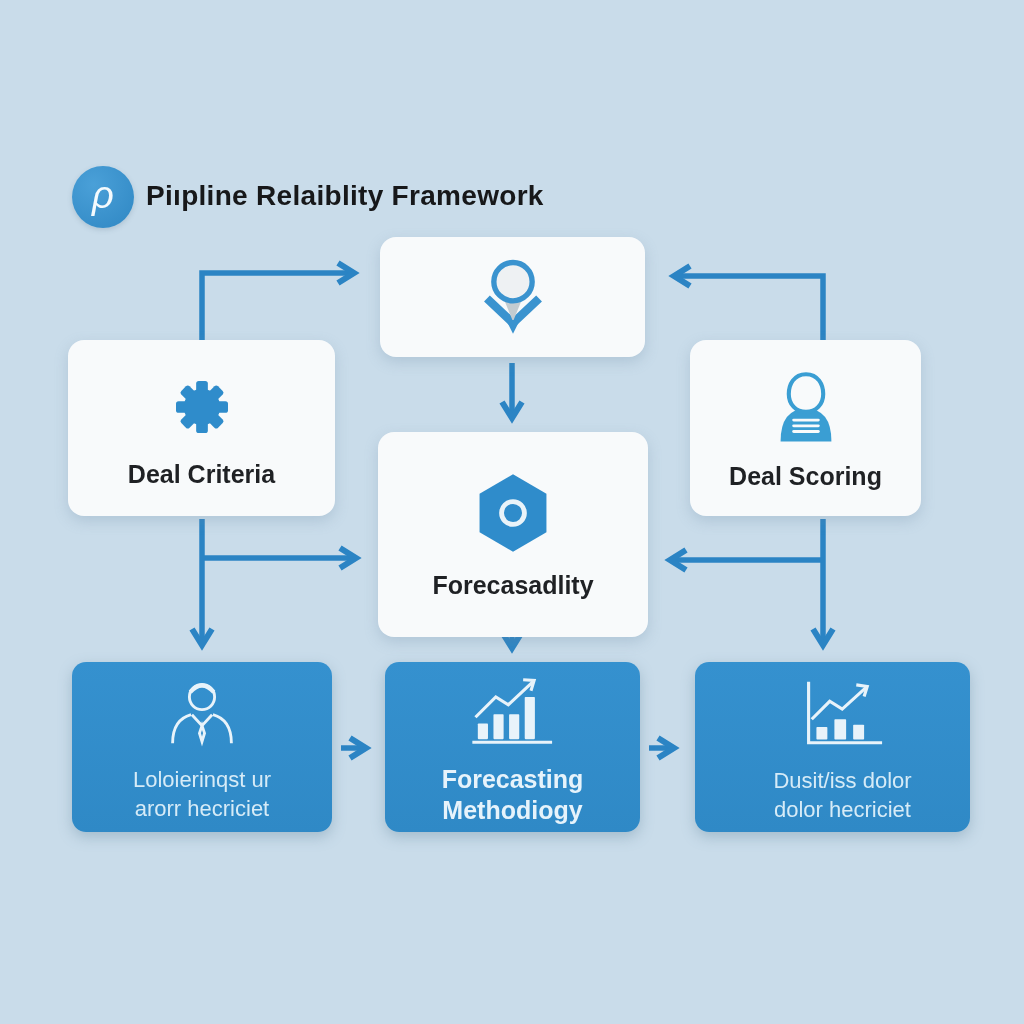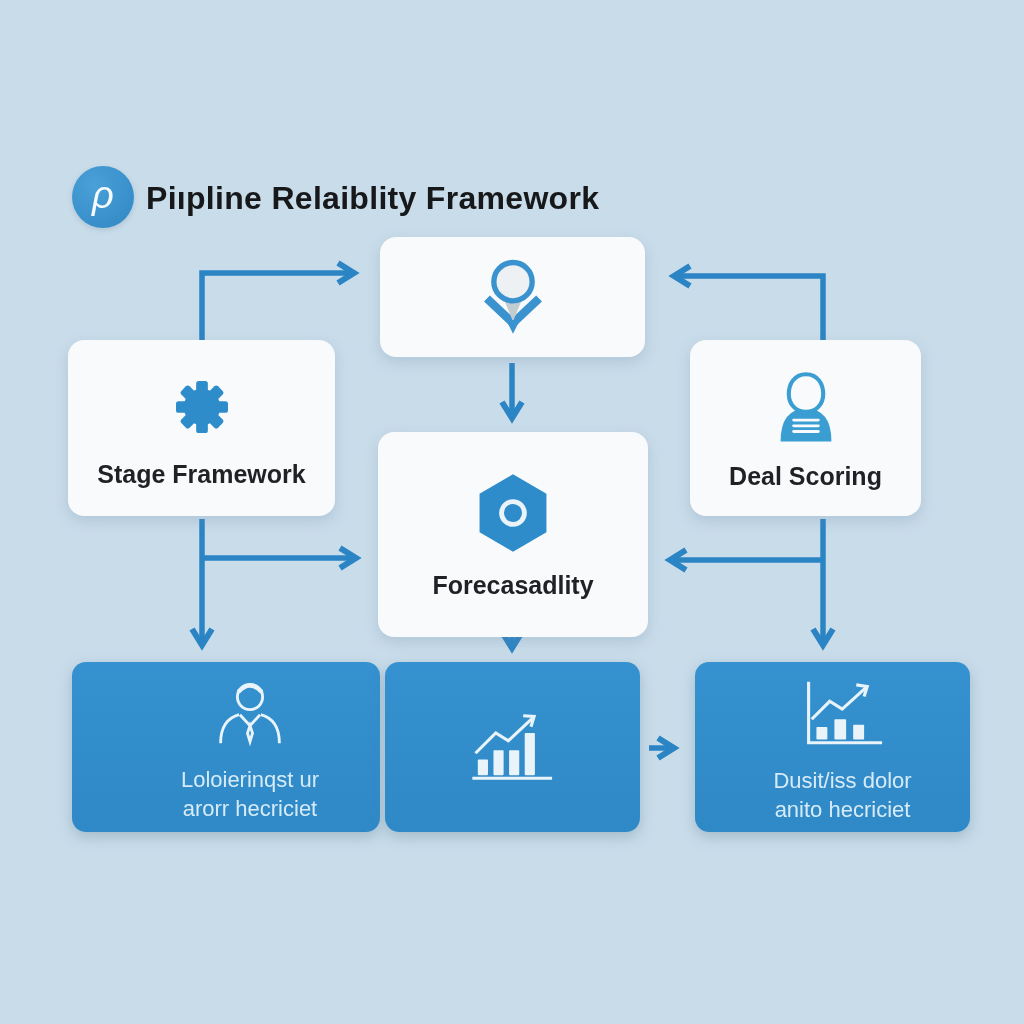--- a/index.html
+++ b/index.html
@@ -14,21 +14,21 @@
   
   .logo{
     position:absolute;left:72px;top:166px;width:62px;height:62px;border-radius:50%;
     background:radial-gradient(circle at 35% 30%, #4aa0d8, #2f87c3);
     display:flex;align-items:center;justify-content:center;
     box-shadow:0 2px 5px rgba(90,120,140,.25);
   }
   .logo span{color:#f4fafd;font-size:38px;line-height:1;font-style:italic;transform:translateY(-2px);}
   .title{
     position:absolute;left:146px;top:180px;
-    font-size:32px;font-weight:bold;color:#17181a;letter-spacing:.3px;
+    font-size:28px;font-weight:bold;color:#17181a;letter-spacing:.3px;
   }
 
   
   .card{
     position:absolute;border-radius:16px;
     display:flex;flex-direction:column;align-items:center;justify-content:center;
   }
   .card.white{
     background:#f8fafb;
     box-shadow:0 5px 14px rgba(110,140,165,.28);
@@ -45,21 +45,21 @@
     color:#d6ebf7;font-size:22px;line-height:1.32;text-align:center;margin-top:10px;
   }
   .card.blue .bl-label.strong{
     color:#e6f3fb;font-size:25px;font-weight:bold;line-height:1.25;
   }
 
   #box-top{left:380px;top:237px;width:265px;height:120px;}
   #box-stage{left:68px;top:340px;width:267px;height:176px;}
   #box-deal{left:690px;top:340px;width:231px;height:176px;}
   #box-forecast{left:378px;top:432px;width:270px;height:205px;}
-  #box-b-left{left:72px;top:662px;width:260px;height:170px;padding-left:48px;}
+  #box-b-left{left:72px;top:662px;width:260px;height:170px;}
   #box-b-mid{left:385px;top:662px;width:255px;height:170px;}
   #box-b-right{left:695px;top:662px;width:255px;height:170px;padding-left:20px;}
 
   .icon-wrap{display:flex;align-items:center;justify-content:center;}
 
   
   svg.arrows{position:absolute;left:0;top:0;pointer-events:none;}
 </style>
 </head>
 <body>
@@ -107,21 +107,21 @@
       <svg width="78" height="78" viewBox="-60 -60 120 120">
         <g fill="#2f8ccb">
           <rect x="-9" y="-40" width="18" height="80" rx="4"></rect>
           <rect x="-9" y="-40" width="18" height="80" rx="4" transform="rotate(45)"></rect>
           <rect x="-9" y="-40" width="18" height="80" rx="4" transform="rotate(90)"></rect>
           <rect x="-9" y="-40" width="18" height="80" rx="4" transform="rotate(135)"></rect>
           <circle r="28"></circle>
         </g>
       </svg>
     </span>
-    <div class="label">Stage Framework</div>
+    <div class="label">Deal Criteria</div>
   </div>
 
   <div class="card white" id="box-deal">
     <span class="icon-wrap">
       <svg width="82" height="82" viewBox="-50 -50 100 100">
         <path d="M -31 42 Q -31 2 0 2 Q 31 2 31 42 Z" fill="#3a9ed3"></path>
         <path d="M 0 -40 C 15 -40 21 -27 21 -16 C 21 -3 12 6 0 6 C -12 6 -21 -3 -21 -16 C -21 -27 -15 -40 0 -40 Z" fill="#f8fafb" stroke="#3a9ed3" stroke-width="5"></path>
         <g stroke="#f8fafb" stroke-width="3.6" stroke-linecap="round">
           <line x1="-15" y1="16" x2="15" y2="16"></line>
           <line x1="-15" y1="23" x2="15" y2="23"></line>
@@ -168,36 +168,40 @@
           <rect x="-5" y="4" width="13" height="32" rx="1"></rect>
           <rect x="15" y="-18" width="13" height="54" rx="1"></rect>
         </g>
         <g fill="none" stroke="#e8f3fa" stroke-width="4" stroke-linejoin="miter">
           <line x1="-52" y1="40" x2="50" y2="40"></line>
           <path d="M -48 8 L -22 -18 L -6 -8 L 26 -38"></path>
           <path d="M 13 -40 L 27 -39 L 23 -26"></path>
         </g>
       </svg>
     </span>
+    <div class="bl-label strong">
+      <div>Forecasting</div>
+      <div>Methodiogy</div>
+    </div>
   </div>
 
   <div class="card blue" id="box-b-right">
     <span class="icon-wrap">
       <svg width="96" height="86" viewBox="-60 -55 120 110">
         <g fill="#e8f3fa">
           <rect x="-34" y="18" width="14" height="16" rx="1"></rect>
           <rect x="-11" y="8" width="15" height="26" rx="1"></rect>
           <rect x="13" y="15" width="14" height="19" rx="1"></rect>
         </g>
         <g fill="none" stroke="#e8f3fa" stroke-width="4" stroke-linejoin="miter">
           <path d="M -44 -40 L -44 38 L 50 38"></path>
           <path d="M -40 8 L -17 -15 L -1 -5 L 30 -33"></path>
           <path d="M 17 -36 L 31 -34 L 27 -21"></path>
         </g>
       </svg>
     </span>
     <div class="bl-label">
       <div>Dusit/iss dolor</div>
-      <div>anito hecriciet</div>
+      <div>dolor hecriciet</div>
     </div>
   </div>
 
 </div>
 
 </body></html>

